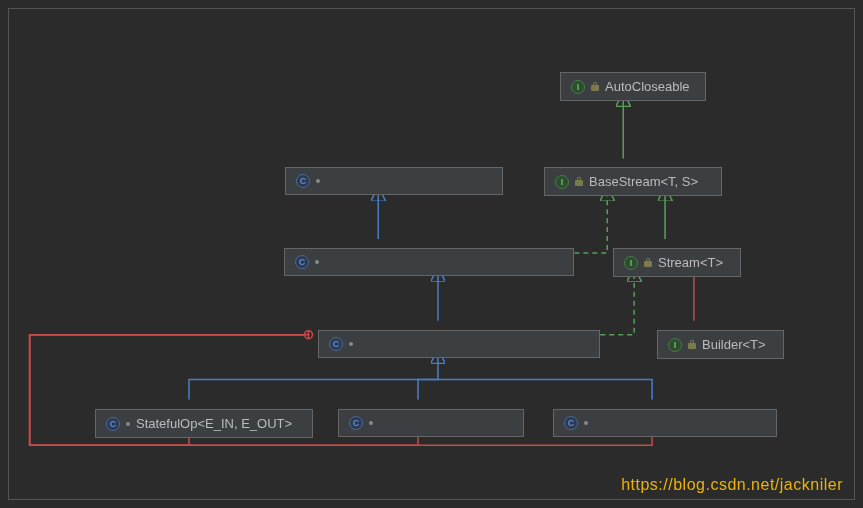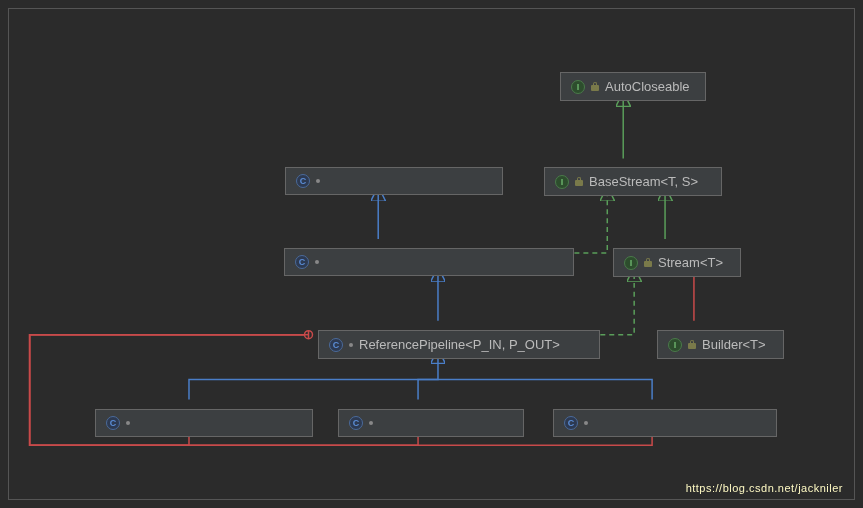--- a/index.html
+++ b/index.html
@@ -95,22 +95,22 @@
       top: 0;
       left: 0;
       width: 100%;
       height: 100%;
       pointer-events: none;
     }
     .watermark {
       position: absolute;
       bottom: 14px;
       right: 20px;
-      color: #fef9c3;
-      font-size: 11px;
+      color: #eab308;
+      font-size: 16px;
       letter-spacing: 0.5px;
     }
   </style>
 </head>
 <body>
 
 <div class="frame">
 
 <svg class="connections" viewBox="0 0 847 492">
   <defs>
@@ -171,32 +171,32 @@
 
   <div class="node" style="left:604px;top:239px;width:128px">
     <span class="ico ico-interface">I</span>
     <span class="lock-icon"></span>
     <span>Stream&lt;T&gt;</span>
   </div>
 
   <div class="node" style="left:309px;top:321px;width:282px">
     <span class="ico ico-class">C</span>
     <span class="dot"></span>
-    <span>ReferencePipeline&lt;P_IN, P_OUT&gt;</span>
   </div>
 
   <div class="node" style="left:648px;top:321px;width:127px">
     <span class="ico ico-interface">I</span>
     <span class="lock-icon"></span>
     <span>Builder&lt;T&gt;</span>
   </div>
 
   <div class="node" style="left:86px;top:400px;width:218px">
     <span class="ico ico-class">C</span>
     <span class="dot"></span>
+    <span>StatefulOp&lt;E_IN, E_OUT&gt;</span>
   </div>
 
   <div class="node" style="left:329px;top:400px;width:186px">
     <span class="ico ico-class">C</span>
     <span class="dot"></span>
   </div>
 
   <div class="node" style="left:544px;top:400px;width:224px">
     <span class="ico ico-class">C</span>
     <span class="dot"></span>

